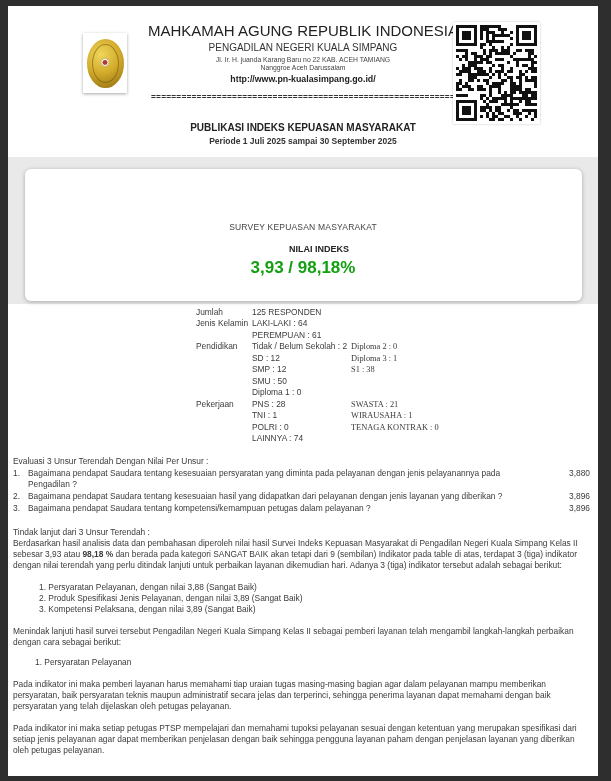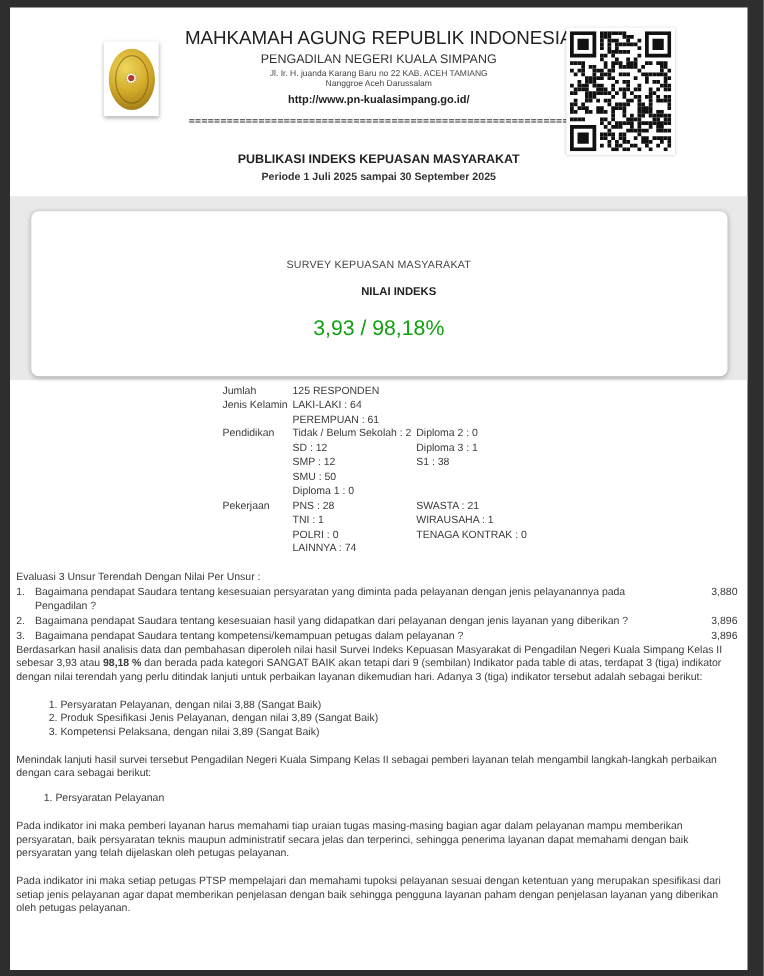--- a/index.html
+++ b/index.html
@@ -54,29 +54,29 @@
   .doc-title{text-align:center;margin-top:20px;line-height:1.3;}
   .doc-title-main{font-size:10px;font-weight:bold;color:#222;}
   .doc-title-period{font-size:8.5px;font-weight:bold;color:#333;margin-top:2px;}
   
   .band{background:#e9e9e9;margin-top:10px;padding:12px 0 3px 0;}
   .card{
     width:557px;height:132px;margin:0 auto;background:#fff;
     border-radius:6px;box-shadow:0 1px 4px rgba(0,0,0,.28);
     text-align:center;box-sizing:border-box;padding-top:37px;
   }
-  .card-survey{font-size:8.5px;color:#444;letter-spacing:.2px;}
+  .card-survey{font-size:8.5px;color:#444;letter-spacing:.2px;margin-top:16px;}
   .card-label{font-size:9px;font-weight:bold;color:#222;margin-top:12px;padding-left:32px;}
-  .card-value{font-size:17px;font-weight:normal;margin-top:15px;}
+  .card-value{font-size:17px;font-weight:bold;margin-top:4px;}
   
   .demo{margin:3px 0 0 170px;font-size:8.4px;color:#3b3b3b;}
-  .demo-row{display:grid;grid-template-columns:56px 99px 1fr;line-height:11.5px;}
+  .demo-row{display:grid;grid-template-columns:56px 99px 1fr;line-height:11.5px;margin-left:18px;}
   .demo-label{white-space:nowrap;}
   .demo-c1{white-space:nowrap;}
-  .demo-c2{white-space:nowrap;}
+  .demo-c2{white-space:nowrap;font-family:Liberation Serif, serif;}
   
   .section{margin:0 8px 0 5px;font-size:8.4px;line-height:11px;color:#3b3b3b;}
   .eval{margin-top:11px;}
   .eval-item{display:flex;align-items:flex-start;margin-top:1px;}
   .eval-num{width:15px;flex:none;}
   .eval-text{flex:1;padding-right:14px;}
   .eval-val{width:36px;flex:none;text-align:right;}
   
   .fu-heading{margin-top:13px;}
   .fu-para{margin-top:0;}
@@ -550,20 +550,21 @@
       <span class="eval-val">3,896</span>
     </div>
     <div class="eval-item">
       <span class="eval-num">3.</span>
       <span class="eval-text">Bagaimana pendapat Saudara tentang kompetensi/kemampuan petugas dalam pelayanan ?</span>
       <span class="eval-val">3,896</span>
     </div>
   </div>
 
   <div class="section">
+    <div class="fu-heading">Tindak lanjut dari 3 Unsur Terendah :</div>
     <div class="fu-para"><span>Berdasarkan hasil analisis data dan pembahasan diperoleh nilai hasil Survei Indeks Kepuasan Masyarakat di Pengadilan Negeri Kuala Simpang Kelas II sebesar 3,93 atau </span><b>98,18 %</b><span> dan berada pada kategori SANGAT BAIK akan tetapi dari 9 (sembilan) Indikator pada table di atas, terdapat 3 (tiga) indikator dengan nilai terendah yang perlu ditindak lanjuti untuk perbaikan layanan dikemudian hari. Adanya 3 (tiga) indikator tersebut adalah sebagai berikut:</span></div>
     <div class="fu-list">
       <div>1. Persyaratan Pelayanan, dengan nilai 3,88 (Sangat Baik)</div>
       <div>2. Produk Spesifikasi Jenis Pelayanan, dengan nilai 3,89 (Sangat Baik)</div>
       <div>3. Kompetensi Pelaksana, dengan nilai 3,89 (Sangat Baik)</div>
     </div>
     <div class="fu-outro">Menindak lanjuti hasil survei tersebut Pengadilan Negeri Kuala Simpang Kelas II sebagai pemberi layanan telah mengambil langkah-langkah perbaikan dengan cara sebagai berikut:</div>
   </div>
 
   <div class="section">

